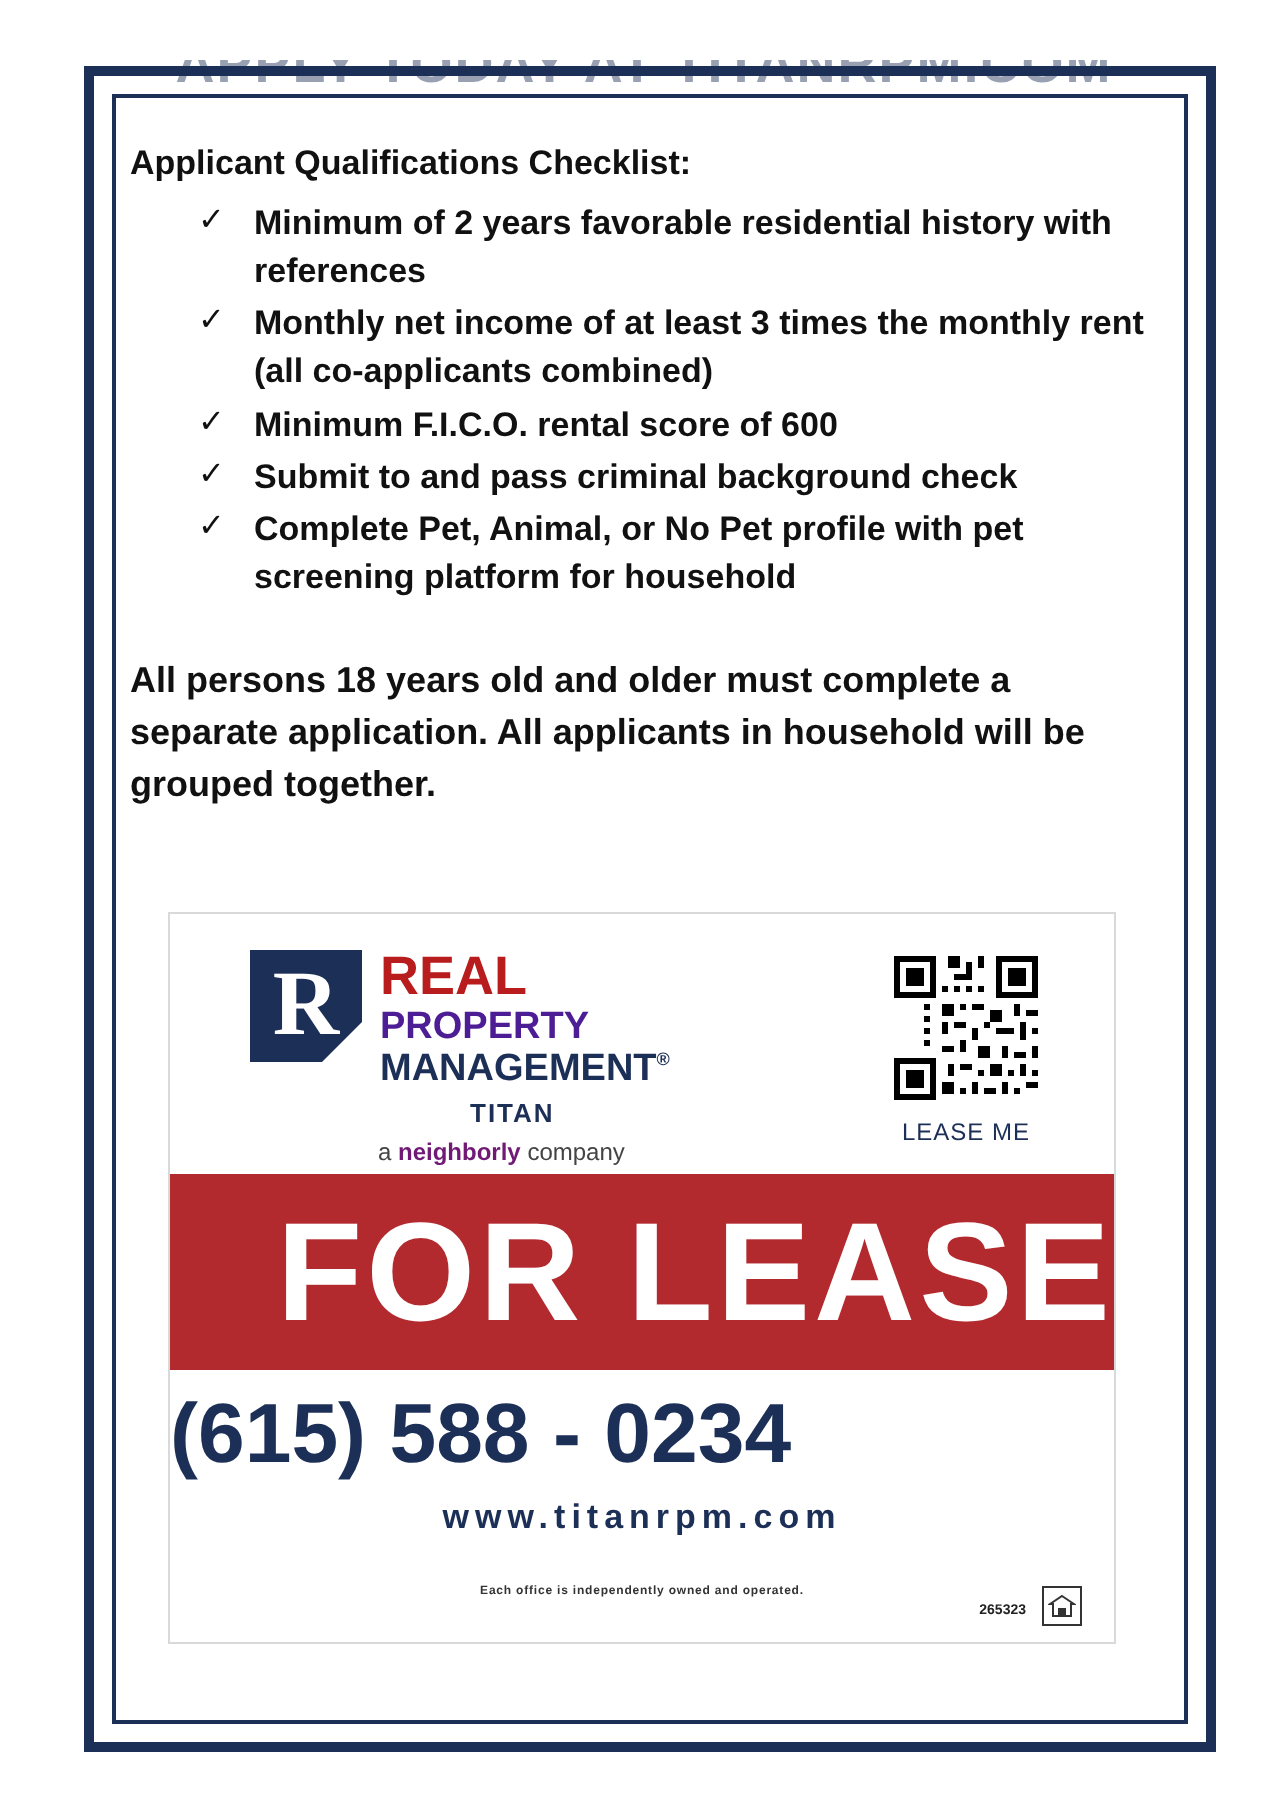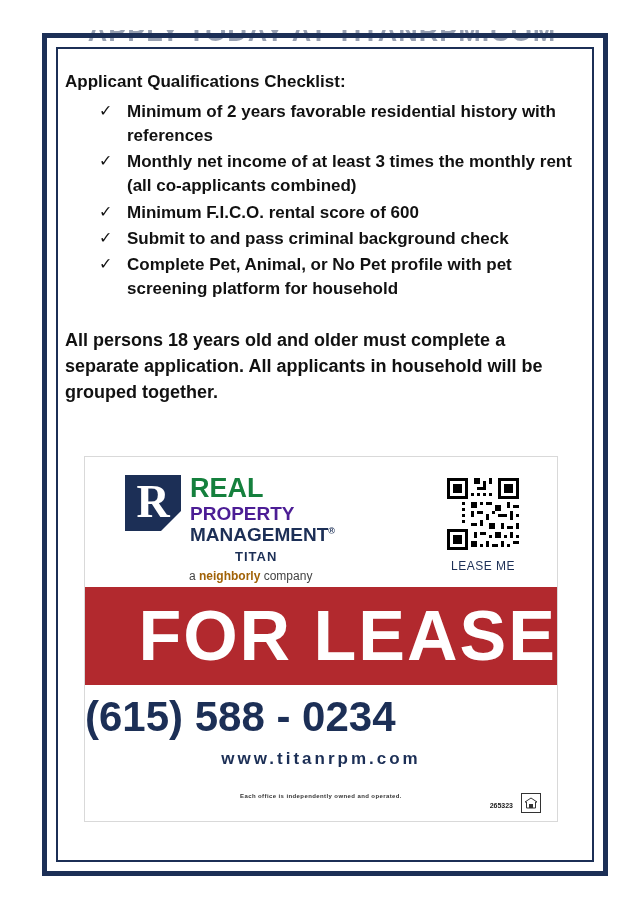--- a/index.html
+++ b/index.html
@@ -130,21 +130,21 @@
     right: -1px; bottom: -1px;
     width: 0; height: 0;
     border-left: 22px solid transparent;
     border-bottom: 22px solid #ffffff;
   }
   .rpm-words {
     margin-left: 9px;
     line-height: 1;
   }
   .rpm-words .w1 {
-    color: #15803d;
+    color: #b91c1c;
     font-weight: bold;
     font-size: 27px;
     letter-spacing: 0px;
   }
   .rpm-words .w2 {
     color: #4c1d95;
     font-weight: bold;
     font-size: 19px;
     margin-top: 2px;
   }
@@ -162,21 +162,21 @@
     font-weight: bold;
     font-size: 13px;
     letter-spacing: 1px;
   }
   .neighborly {
     position: absolute;
     left: 104px; top: 112px;
     font-size: 12px;
     color: #444444;
   }
-  .neighborly b { color: #a16207; }
+  .neighborly b { color: #701a75; }
 
   
   .qr-wrap {
     position: absolute;
     right: 32px; top: 18px;
     width: 84px;
     text-align: center;
   }
   .qr {
     width: 78px; height: 78px;

